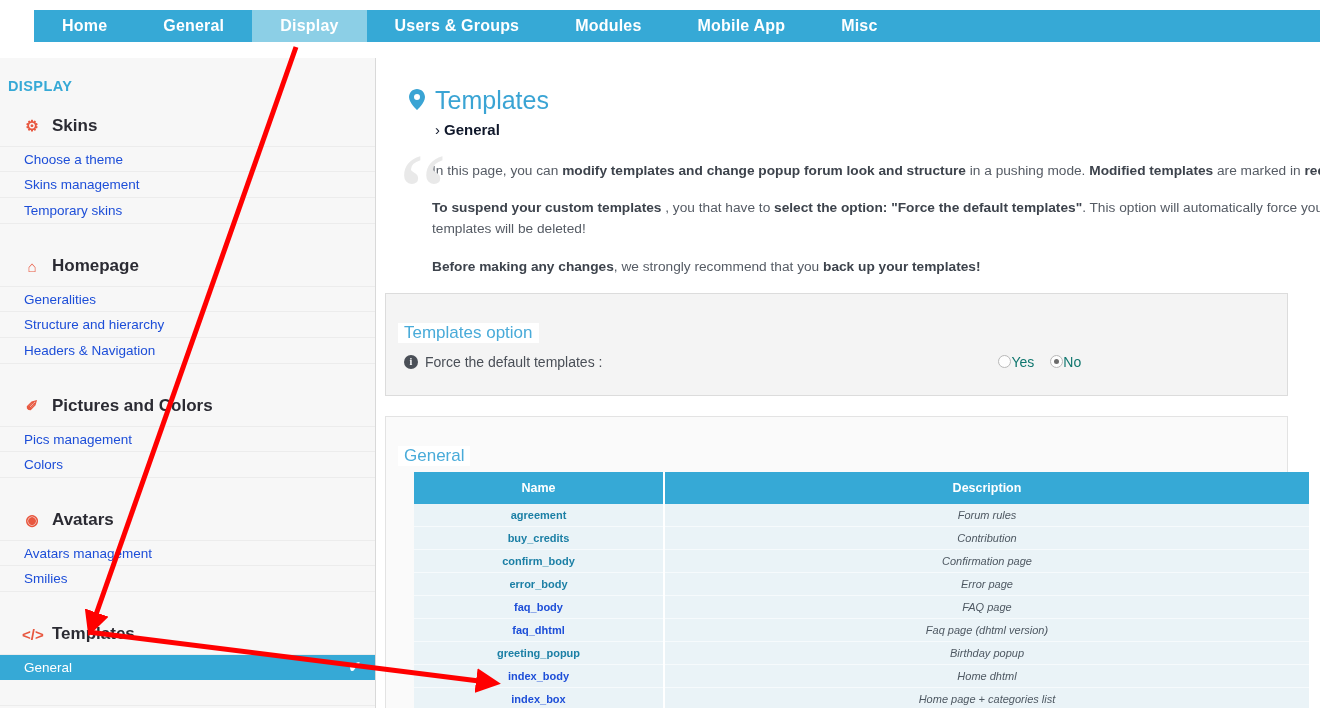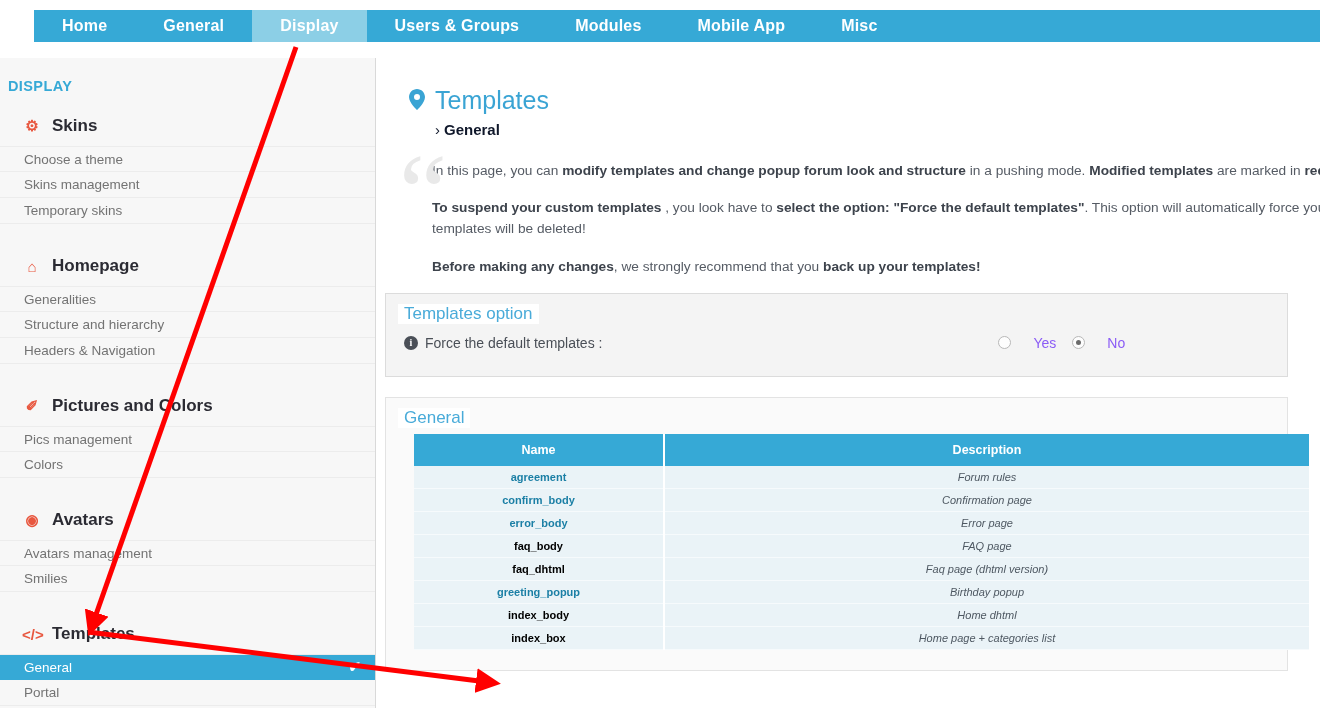--- a/index.html
+++ b/index.html
@@ -53,21 +53,21 @@
   .side-group .gicon {
     color: #e8573f;
     font-size: 15px;
     width: 20px; text-align: center;
     display: inline-block;
   }
   .side-link {
     display: flex; align-items: center;
     height: 26px;
     padding-left: 24px;
-    color: #737373;
+    color: #1d4ed8;
     font-size: 13.5px;
     border-bottom: 1px solid #ececec;
     cursor: pointer;
   }
   .side-link.first { border-top: 1px solid #ececec; }
   .side-link.active {
     background: #36a9d6;
     color: #ffffff;
     border-bottom-color: #36a9d6;
     position: relative;
@@ -121,21 +121,21 @@
   }
   #intro p { margin: 0 0 16px 0; white-space: nowrap; }
   #intro p.wrap { white-space: normal; width: 1030px; }
   #intro b { color: #3d434c; font-weight: bold; }
 
   
   .fset {
     margin: 12px 32px 0 8px;
     border: 1px solid #dcdcdc;
     background: #f4f4f4;
-    padding: 11px 18px 20px 18px;
+    padding: 30px 18px 20px 18px;
   }
   .fset.plain { background: #fafafa; border-color: #e3e3e3; }
   .fleg {
     color: #49abd9;
     font-size: 17px;
     background: #ffffff;
     display: inline-block;
     padding: 0 6px;
     margin: -26px 0 6px -6px;
   }
@@ -146,21 +146,21 @@
   }
   .optrow .infoi {
     width: 14px; height: 14px; border-radius: 50%;
     background: #4a4f57; color: #ffffff;
     font-size: 10px; font-weight: bold;
     font-family: "Liberation Serif", serif;
     display: inline-flex; align-items: center; justify-content: center;
     margin-right: 7px;
   }
   .radios { display: flex; align-items: center; gap: 16px; margin-left: 396px; }
-  .radio { display: flex; align-items: center; gap: 22px; font-size: 14px; color: #8b5cf6; cursor: pointer; }
+  .radio { display: flex; align-items: center; gap: 0; font-size: 14px; color: #0f766e; cursor: pointer; }
   .rdot {
     width: 13px; height: 13px; border-radius: 50%;
     border: 1px solid #b8b8b8; background: #fdfdfd;
     display: inline-block; position: relative;
   }
   .rdot.on::after {
     content: ""; position: absolute;
     left: 3px; top: 3px; width: 5px; height: 5px;
     border-radius: 50%; background: #6b6b6b;
   }
@@ -179,21 +179,21 @@
     background: #eaf3f7;
     padding: 5px 0;
     text-align: center;
     border-bottom: 1px solid #f6fafc;
     border-right: 2px solid #ffffff;
     font-size: 11px;
   }
   table.tpl td:last-child { border-right: none; }
   td.nm { font-weight: bold; }
   td.nm.blue { color: #1b7fa5; }
-  td.nm.green { color: #000000; }
+  td.nm.green { color: #1d4ed8; }
   td.desc { font-style: italic; color: #4e5862; font-size: 13px; }
   .colname { width: 250px; }
 
   
   #arrows {
     position: absolute; left: 0; top: 0;
     width: 1320px; height: 708px;
     pointer-events: none;
   }
 </style>
@@ -263,23 +263,20 @@
         <span>Smilies</span>
       </div>
       <div class="side-gap"></div>
       <div class="side-group">
         <span class="gicon">&lt;/&gt;</span>
         <span>Templates</span>
       </div>
       <div class="side-link first active">
         <span>General</span>
         <span class="check">✔</span>
-      </div>
-      <div class="side-link">
-        <span>Portal</span>
       </div>
       <div class="side-link"></div>
     </div>
 </div>
 
 <div id="main">
 
   <div id="pagehead">
     <div class="page-title">
       <span class="pin-icon">
@@ -290,21 +287,21 @@
       <span>Templates</span>
     </div>
     <div class="crumb">
       <span class="chev">›</span><span>General</span>
     </div>
   </div>
 
   <div id="intro">
     <span class="bigquote">“</span>
     <p><span>In this page, you can </span><b>modify templates and change popup forum look and structure</b><span> in a pushing mode. </span><b>Modified templates</b><span> are marked in </span><b>red before pu</b></p>
-    <p class="wrap"><b>To suspend your custom templates</b><span> , you look have to </span><b>select the option: "Force the default templates"</b><span>. This option will automatically force your forum</span> <span>case, custom templates will be deleted!</span></p>
+    <p class="wrap"><b>To suspend your custom templates</b><span> , you that have to </span><b>select the option: "Force the default templates"</b><span>. This option will automatically force your forum</span> <span>case, custom templates will be deleted!</span></p>
     <p><b>Before making any changes</b><span>, we strongly recommend that you </span><b>back up your templates!</b></p>
   </div>
 
   <div class="fset">
     <div class="fleg">Templates option</div>
     <div class="optrow">
       <span class="infoi">i</span>
       <span>Force the default templates :</span>
       <span class="radios">
         <span class="radio">
@@ -327,20 +324,24 @@
         <th class="colname">Name</th>
         <th>Description</th>
       </tr>
         </thead>
       <tbody id="tbody">
           <tr>
             <td class="nm blue">agreement</td>
             <td class="desc">Forum rules</td>
           </tr>
           <tr>
+            <td class="nm blue">buy_credits</td>
+            <td class="desc">Contribution</td>
+          </tr>
+          <tr>
             <td class="nm blue">confirm_body</td>
             <td class="desc">Confirmation page</td>
           </tr>
           <tr>
             <td class="nm blue">error_body</td>
             <td class="desc">Error page</td>
           </tr>
           <tr>
             <td class="nm green">faq_body</td>
             <td class="desc">FAQ page</td>

